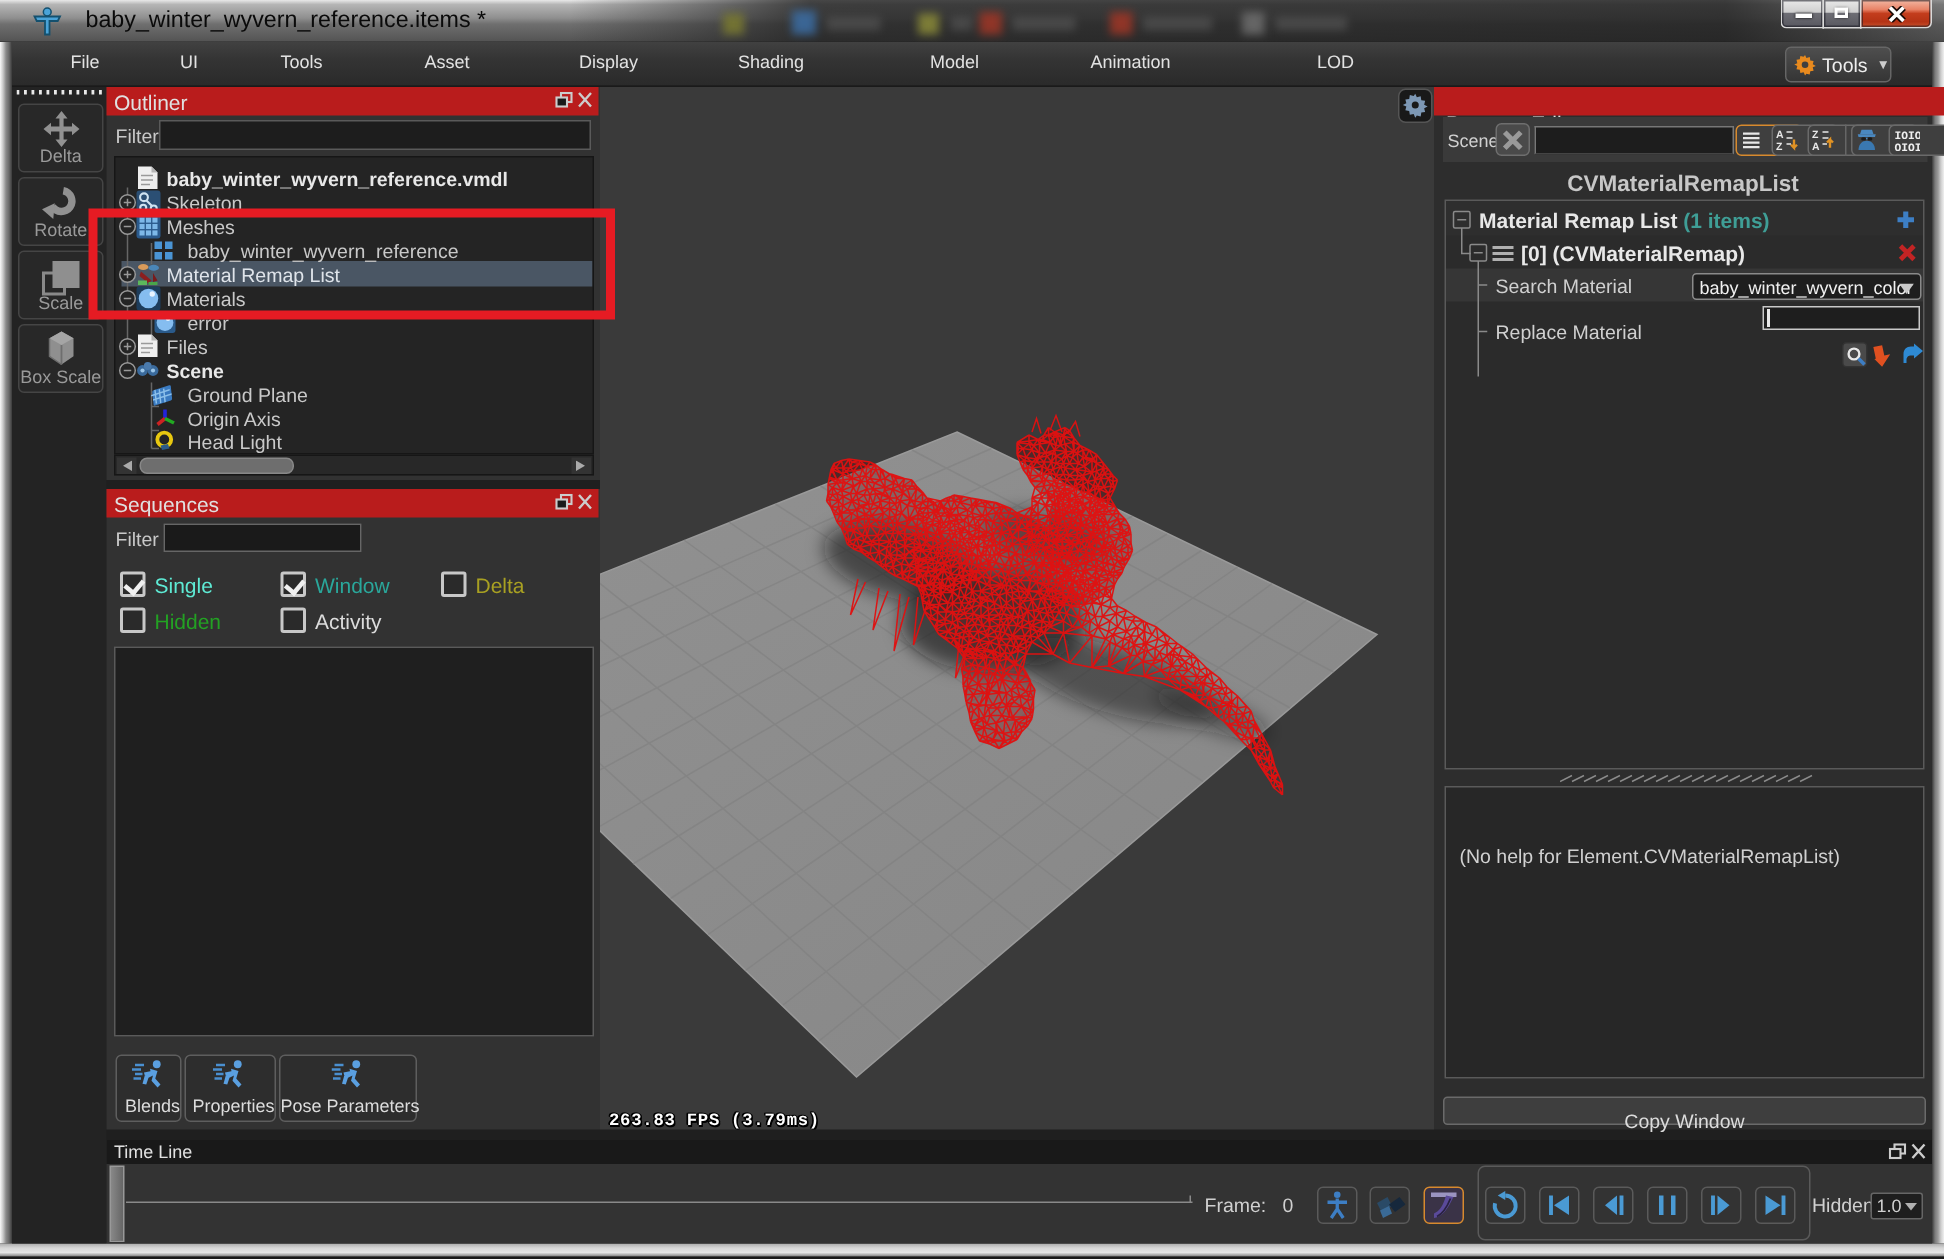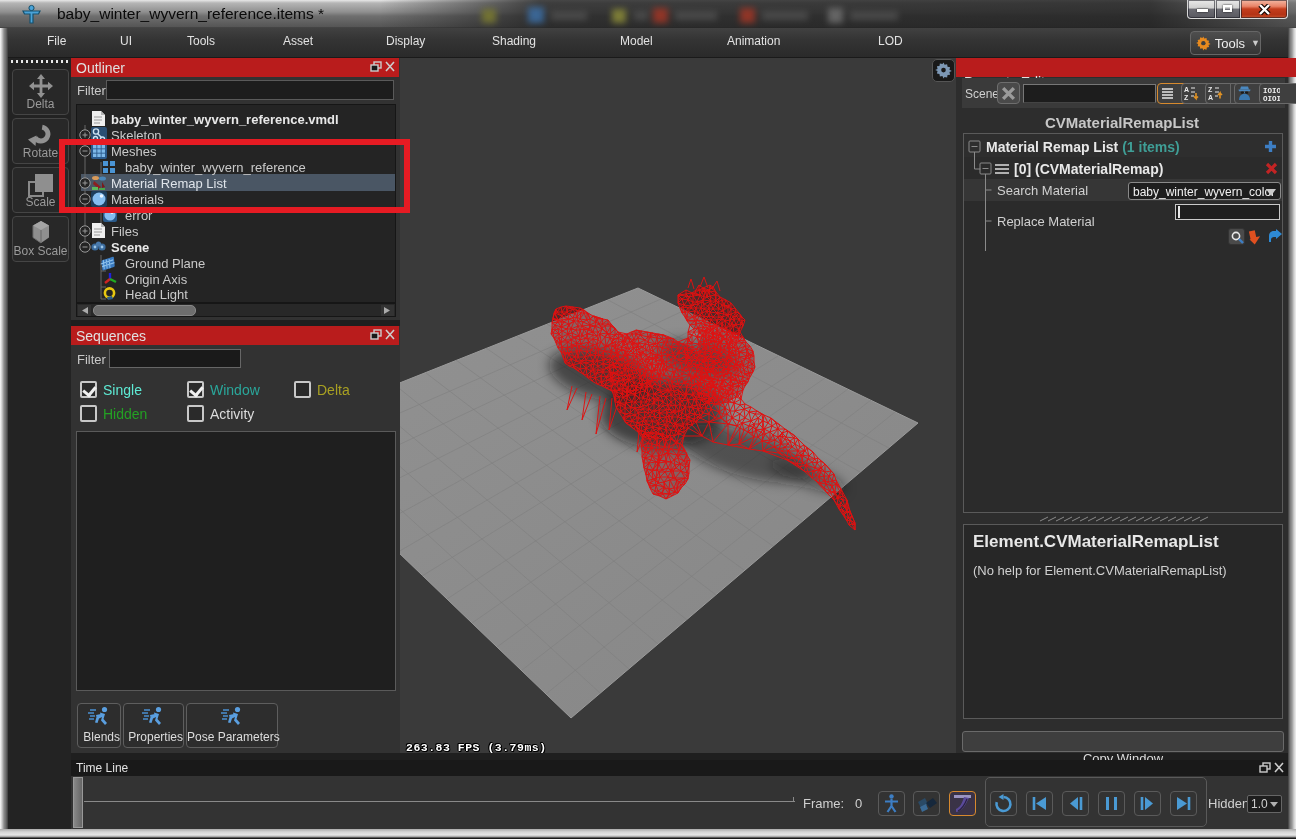--- a/index.html
+++ b/index.html
@@ -52,21 +52,21 @@
 #fps{left:6px;top:683px;font-family:"Liberation Mono",monospace;font-size:11.5px;font-weight:bold;color:#fff;text-shadow:-1px 0 0 #000,1px 0 0 #000,0 -1px 0 #000,0 1px 0 #000,1px 1px 0 #000,-1px -1px 0 #000;letter-spacing:.5px}
 #gearbtn{left:532px;top:1px;width:23px;height:23px;background:#191919;border:1px solid #555;border-radius:5px}
 
 #proppanel{left:956px;top:58px;width:332px;height:695px;background:#2d2d2d}
 #prophead{left:956px;top:58px;width:380px;height:19px;padding:16px 0 0 8px}
 #propfilterbar{left:962px;top:78px;width:323px;height:30px;background:#3a3a3a}
 .pfbtn{position:absolute;top:83px;width:45px;height:21px;border:1px solid #6a6a6a;border-radius:4px;background:#3f3f3f}
 #proptitle{left:956px;top:114px;width:332px;text-align:center;font-size:15px;font-weight:bold;color:#c7c7c7}
 #propbox{left:963px;top:133px;width:320px;height:380px;background:#2b2b2b;border:1px solid #5a5a5a;overflow:hidden}
 #helpbox{left:963px;top:524px;width:320px;height:195px;background:#272727;border:1px solid #5a5a5a}
-#copybtn{left:962px;top:731px;width:322px;height:19px;background:#3e3e3e;border:1px solid #6a6a6a;border-radius:3px;text-align:center;color:#dcdcdc;font-size:13px;padding-top:19px}
+#copybtn{left:962px;top:731px;width:322px;height:19px;background:#3e3e3e;border:1px solid #6a6a6a;border-radius:3px;text-align:center;color:#dcdcdc;font-size:13px;padding-top:8px}
 
 #tlpanel{left:71px;top:760px;width:1217px;height:69px;background:#333}
 #tlhead{left:71px;top:760px;width:1217px;height:16px;background:#191919;padding:1px 0 0 5px}
 .tlbtn{position:absolute;top:791px;width:27px;height:25px;border:1px solid #5a5a5a;border-radius:4px;background:#333}
 #redrect{left:59px;top:139px;width:351px;height:74px;border:6px solid #e61b23;z-index:50}
 </style></head><body>
 <div id="titlebar" class="abs"></div>
 <div id="titlefade" class="abs"></div>
 <svg id="appicon" class="abs" viewBox="0 0 21 21">
     <circle cx="10.5" cy="4" r="2.6" fill="#4aa3d8" stroke="#14506e" stroke-width="1"></circle>
@@ -484,21 +484,20 @@
         <path d="M2 2h6v7h4l-7 7-4-6h1z" fill="#e05020" transform="rotate(-12 8 8)"></path>
       </svg></div>
 <div class="abs" style="left:303px;top:94px;width:17px;height:17px"><svg width="17" height="17" viewBox="0 0 17 17">
         <path d="M2 14V8c0-3 2-5 5-5h2V1l6 5-6 5V9H7c-1.6 0-3 .8-3 3v2z" fill="#2e8ad4"></path>
       </svg></div>
 </div>
 <svg class="abs" style="left:1040px;top:516px" width="170" height="6" viewBox="0 0 170 6">
     <path d="M0 5L8 1M8 5l8-4M16 5l8-4M24 5l8-4M32 5l8-4M40 5l8-4M48 5l8-4M56 5l8-4M64 5l8-4M72 5l8-4M80 5l8-4M88 5l8-4M96 5l8-4M104 5l8-4M112 5l8-4M120 5l8-4M128 5l8-4M136 5l8-4M144 5l8-4M152 5l8-4M160 5l8-4" stroke="#8a8a8a" stroke-width="1"></path>
   </svg>
 <div id="helpbox" class="abs">
-<div class="abs" style="left:9px;top:7px;font-size:17px;font-weight:bold;color:#e8e8e8">Element.CVMaterialRemapList</div>
 <div class="abs" style="left:9px;top:38px;font-size:13px;color:#d0d0d0">(No help for Element.CVMaterialRemapList)</div>
 </div>
 <div id="copybtn" class="abs">Copy Window</div>
 
 <div id="tlpanel" class="abs"></div>
 <div id="tlhead" class="abs phead" style="font-size:12px">Time Line<svg class="hicons" style="top:2px" viewBox="0 0 26 12">
       <rect x="5" y="1" width="7" height="6" fill="none" stroke="#ccc" stroke-width="1.4"></rect>
       <rect x="2" y="4" width="7" height="6" fill="#191919" stroke="#ccc" stroke-width="1.4"></rect>
       <path d="M17 1l8 9M25 1l-8 9" stroke="#ccc" stroke-width="1.6"></path>
     </svg></div>

